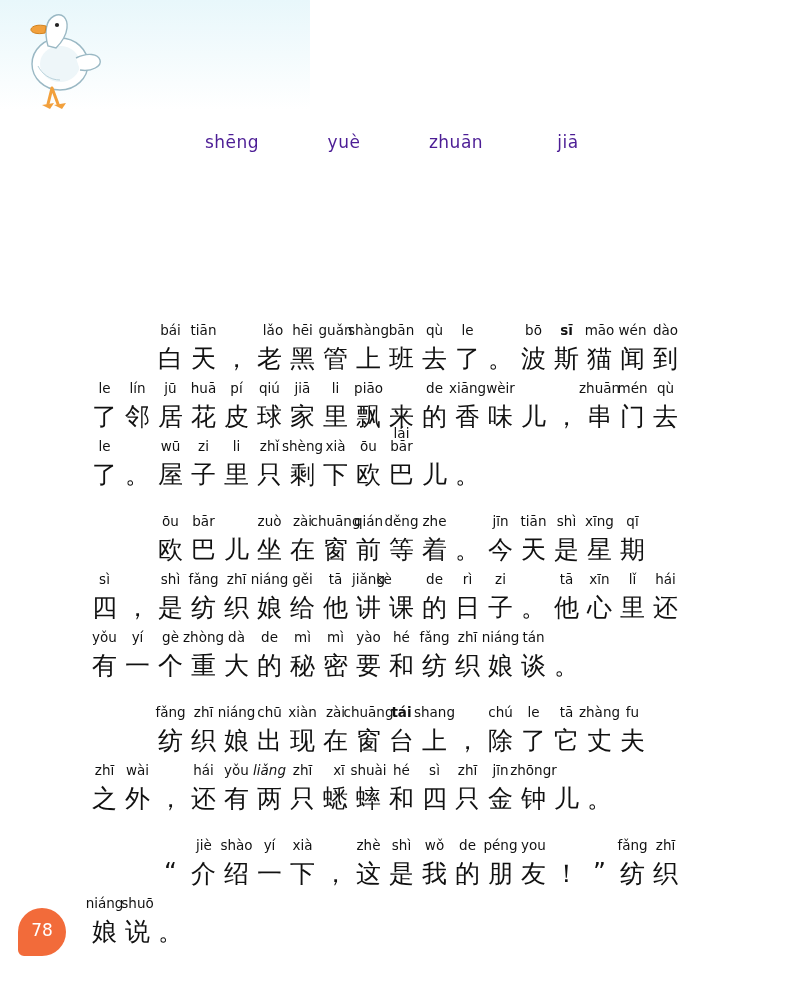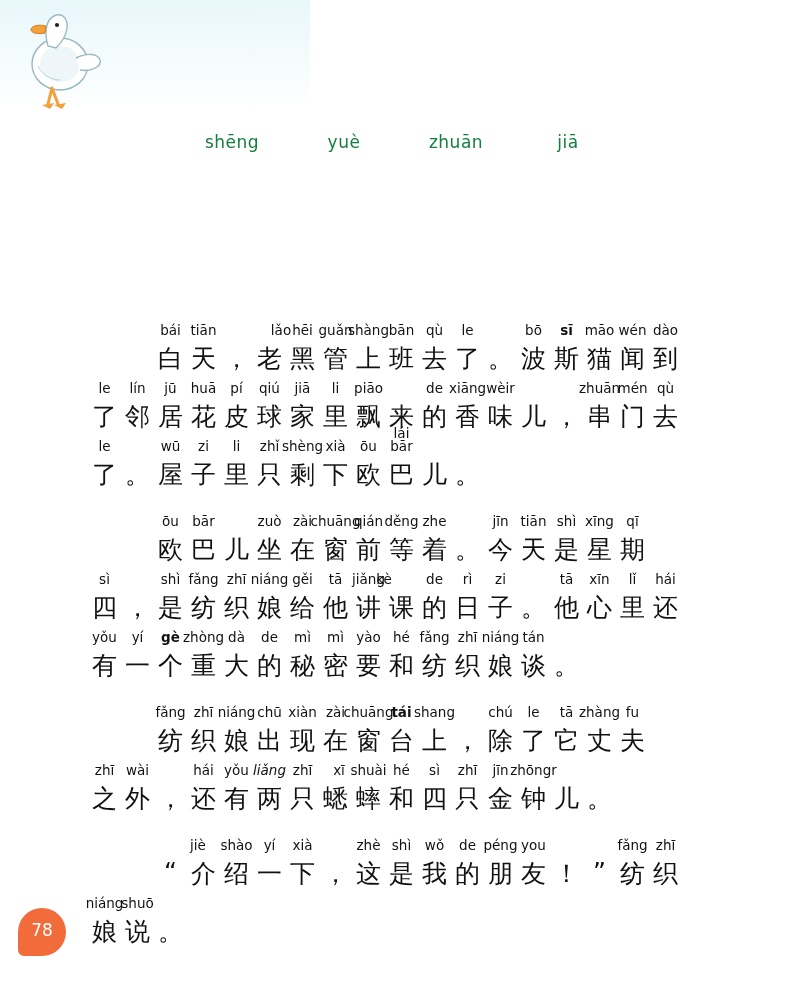--- a/index.html
+++ b/index.html
@@ -55,21 +55,21 @@
     position: absolute;
     left: 0;
     top: 132px;
     width: 800px;
     text-align: center;
   }
   .chapter-pinyin {
     display: flex;
     justify-content: center;
     gap: 56px;
-    color: #15803d;
+    color: #4c1d95;
     font-size: 17px;
     letter-spacing: 0.5px;
     font-family: "DejaVu Sans", sans-serif;
   }
   .chapter-pinyin span { display: inline-block; width: 56px; }
   .chapter-title {
     margin-top: 8px;
     font-size: 46px;
     font-weight: bold;
     color: #2cb9c9;
@@ -179,21 +179,21 @@
     <span>jiā</span>
   </div>
 </div>
 
 <div class="body-text" id="body-text">
     <div class="para">
       <div class="line">
         <div class="pinyin-row">
           <span style="left: 82.5px;">bái</span>
           <span style="left: 115.5px;">tiān</span>
-          <span style="left: 193px; text-align: center;">lǎo</span>
+          <span style="left: 185px; text-align: center;">lǎo</span>
           <span style="left: 214.5px;">hēi</span>
           <span style="left: 247.5px;">guǎn</span>
           <span style="left: 280.5px;">shàng</span>
           <span style="left: 313.5px;">bān</span>
           <span style="left: 346.5px;">qù</span>
           <span style="left: 379.5px;">le</span>
           <span style="left: 445.5px;">bō</span>
           <span style="left: 478.5px; font-weight: bold;">sī</span>
           <span style="left: 511.5px;">māo</span>
           <span style="left: 544.5px;">wén</span>
@@ -358,21 +358,21 @@
           <span style="left: 478.5px;">他</span>
           <span style="left: 511.5px;">心</span>
           <span style="left: 544.5px;">里</span>
           <span style="left: 577.5px;">还</span>
         </div>
       </div>
       <div class="line">
         <div class="pinyin-row">
           <span style="left: 16.5px;">yǒu</span>
           <span style="left: 49.5px;">yí</span>
-          <span style="left: 82.5px; font-weight: bold;">gè</span>
+          <span style="left: 82.5px;">gè</span>
           <span style="left: 115.5px;">zhòng</span>
           <span style="left: 148.5px;">dà</span>
           <span style="left: 181.5px;">de</span>
           <span style="left: 214.5px;">mì</span>
           <span style="left: 247.5px;">mì</span>
           <span style="left: 280.5px;">yào</span>
           <span style="left: 313.5px;">hé</span>
           <span style="left: 346.5px;">fǎng</span>
           <span style="left: 379.5px;">zhī</span>
           <span style="left: 412.5px;">niáng</span>
@@ -465,21 +465,21 @@
           <span style="left: 412.5px;">金</span>
           <span style="left: 445.5px;">钟</span>
           <span style="left: 478.5px;">儿</span>
           <span style="left: 511.5px;">。</span>
         </div>
       </div>
     </div>
     <div class="para">
       <div class="line">
         <div class="pinyin-row">
-          <span style="left: 103px; padding-left: 14px;">jiè</span>
+          <span style="left: 109px; padding-left: 14px;">jiè</span>
           <span style="left: 148.5px;">shào</span>
           <span style="left: 181.5px;">yí</span>
           <span style="left: 214.5px;">xià</span>
           <span style="left: 280.5px;">zhè</span>
           <span style="left: 313.5px;">shì</span>
           <span style="left: 346.5px;">wǒ</span>
           <span style="left: 379.5px;">de</span>
           <span style="left: 412.5px;">péng</span>
           <span style="left: 445.5px;">you</span>
           <span style="left: 544.5px;">fǎng</span>

